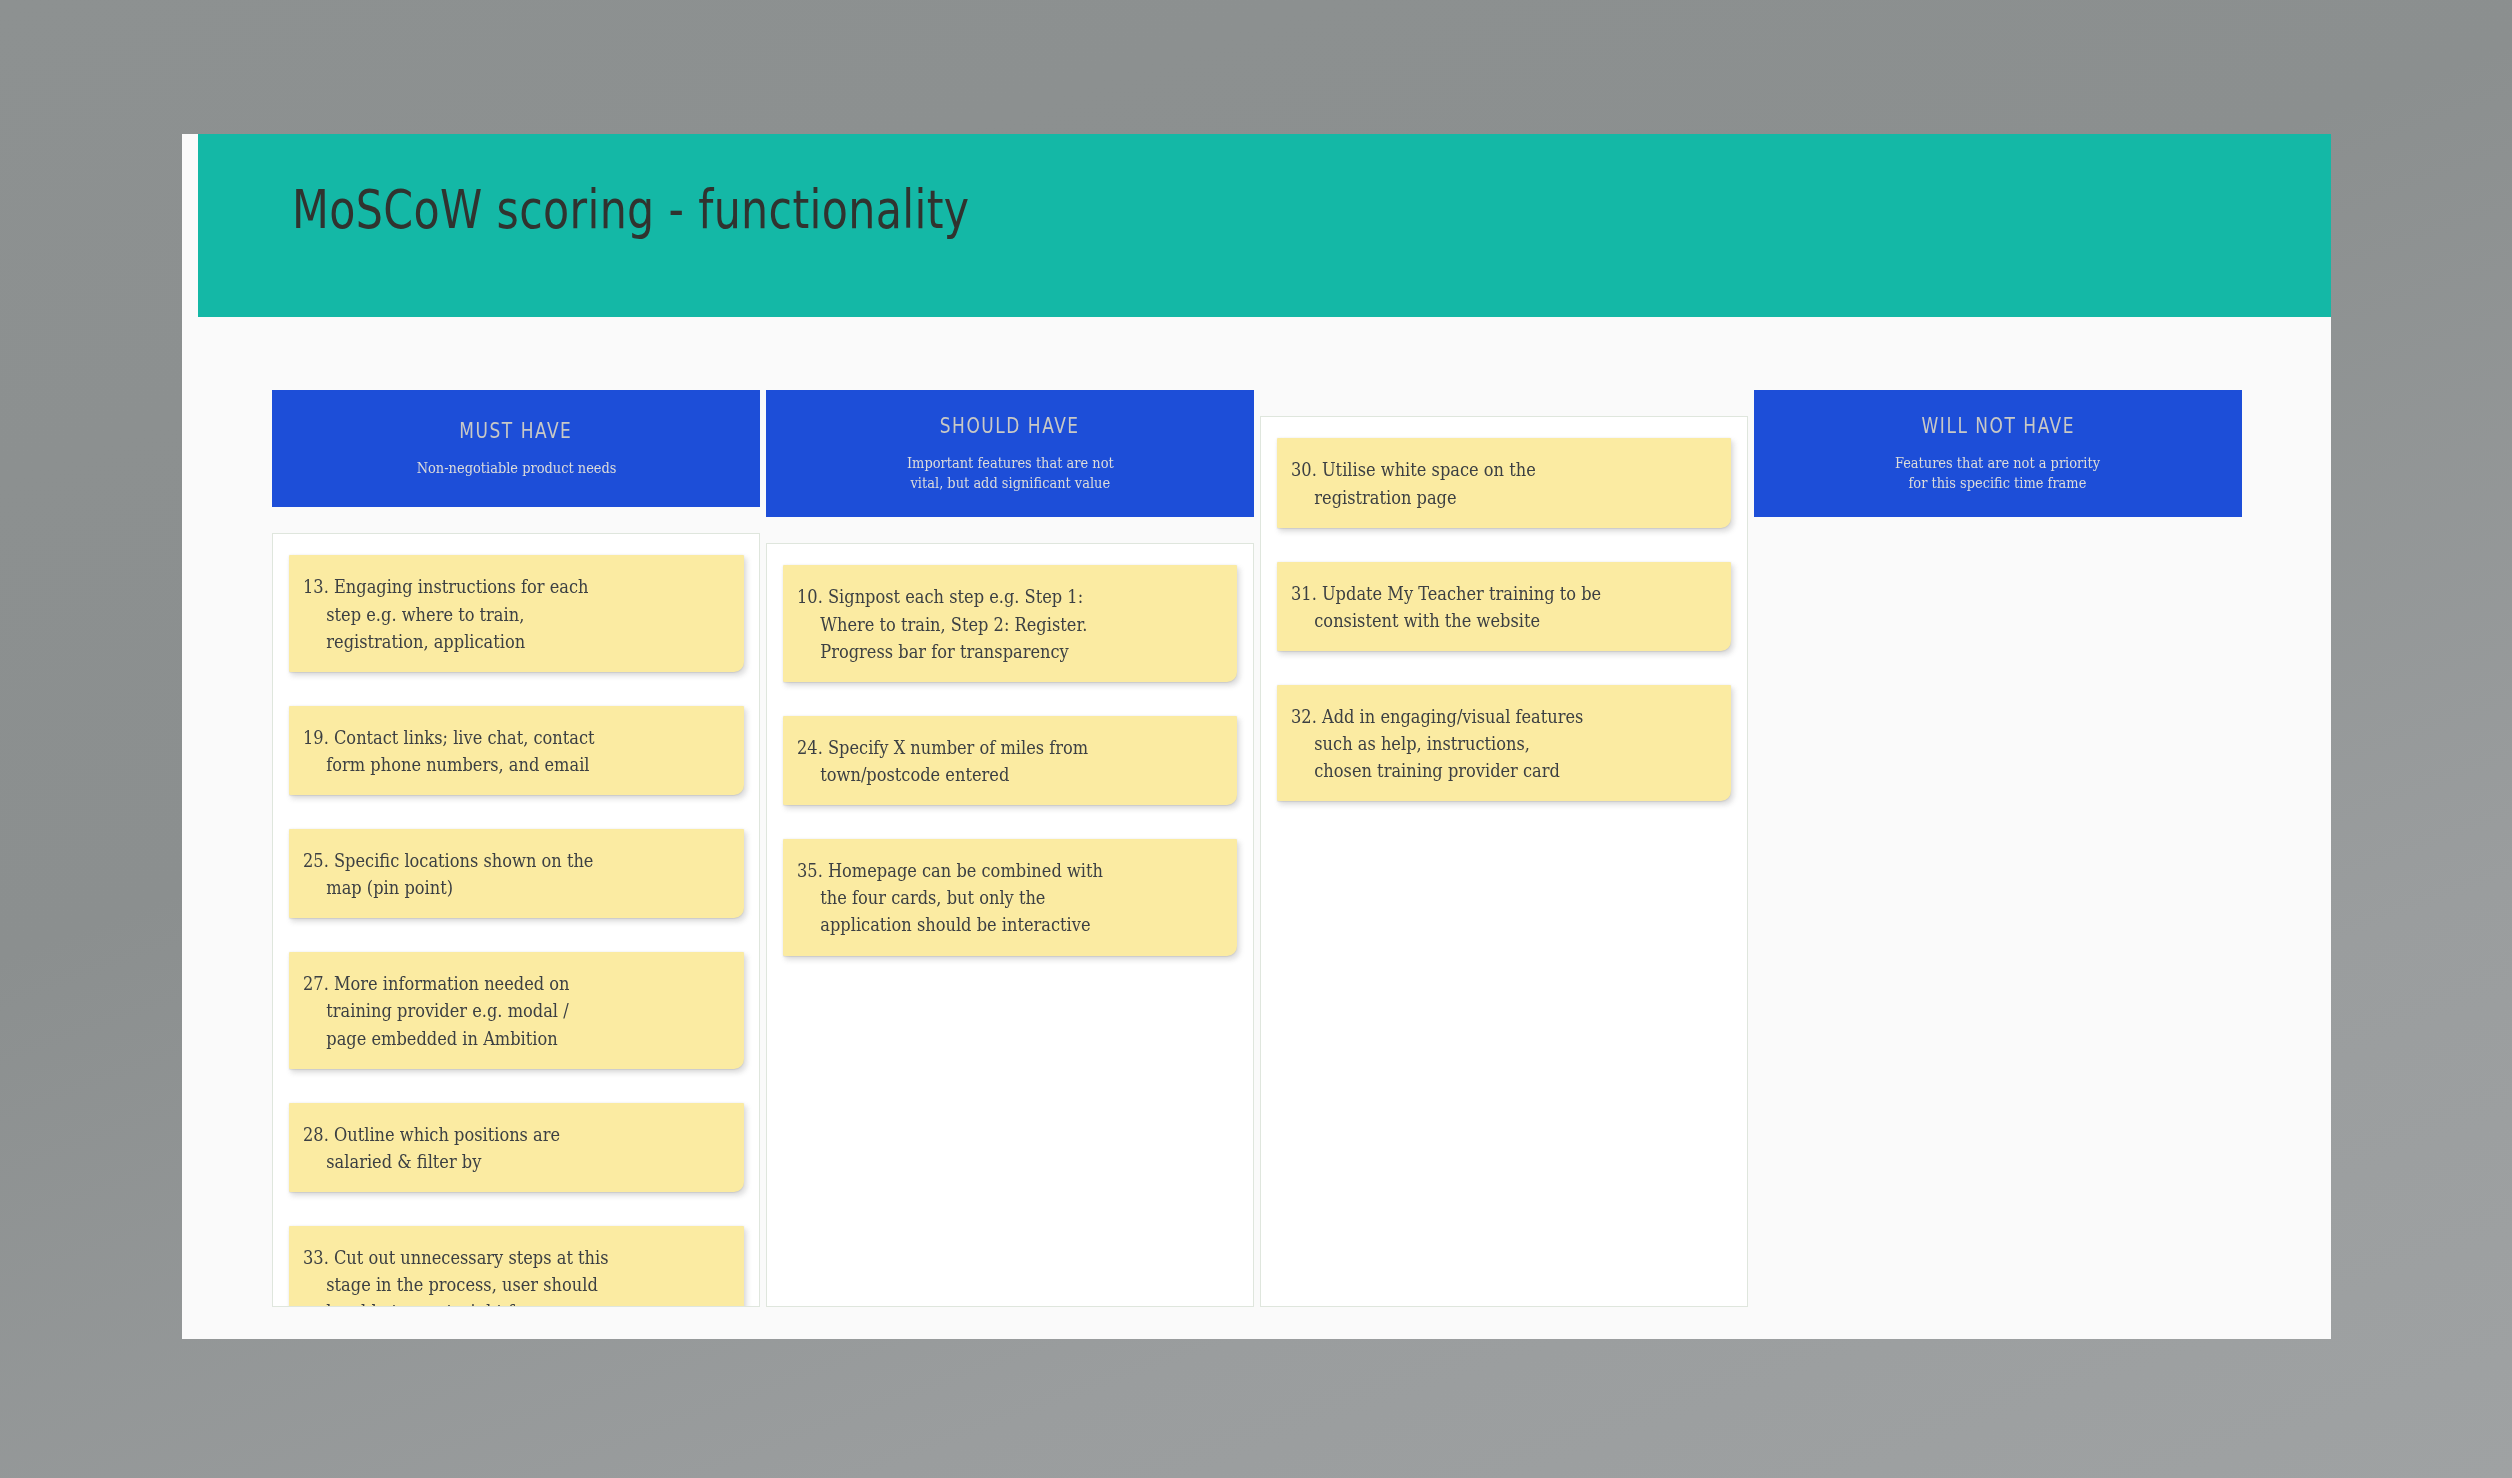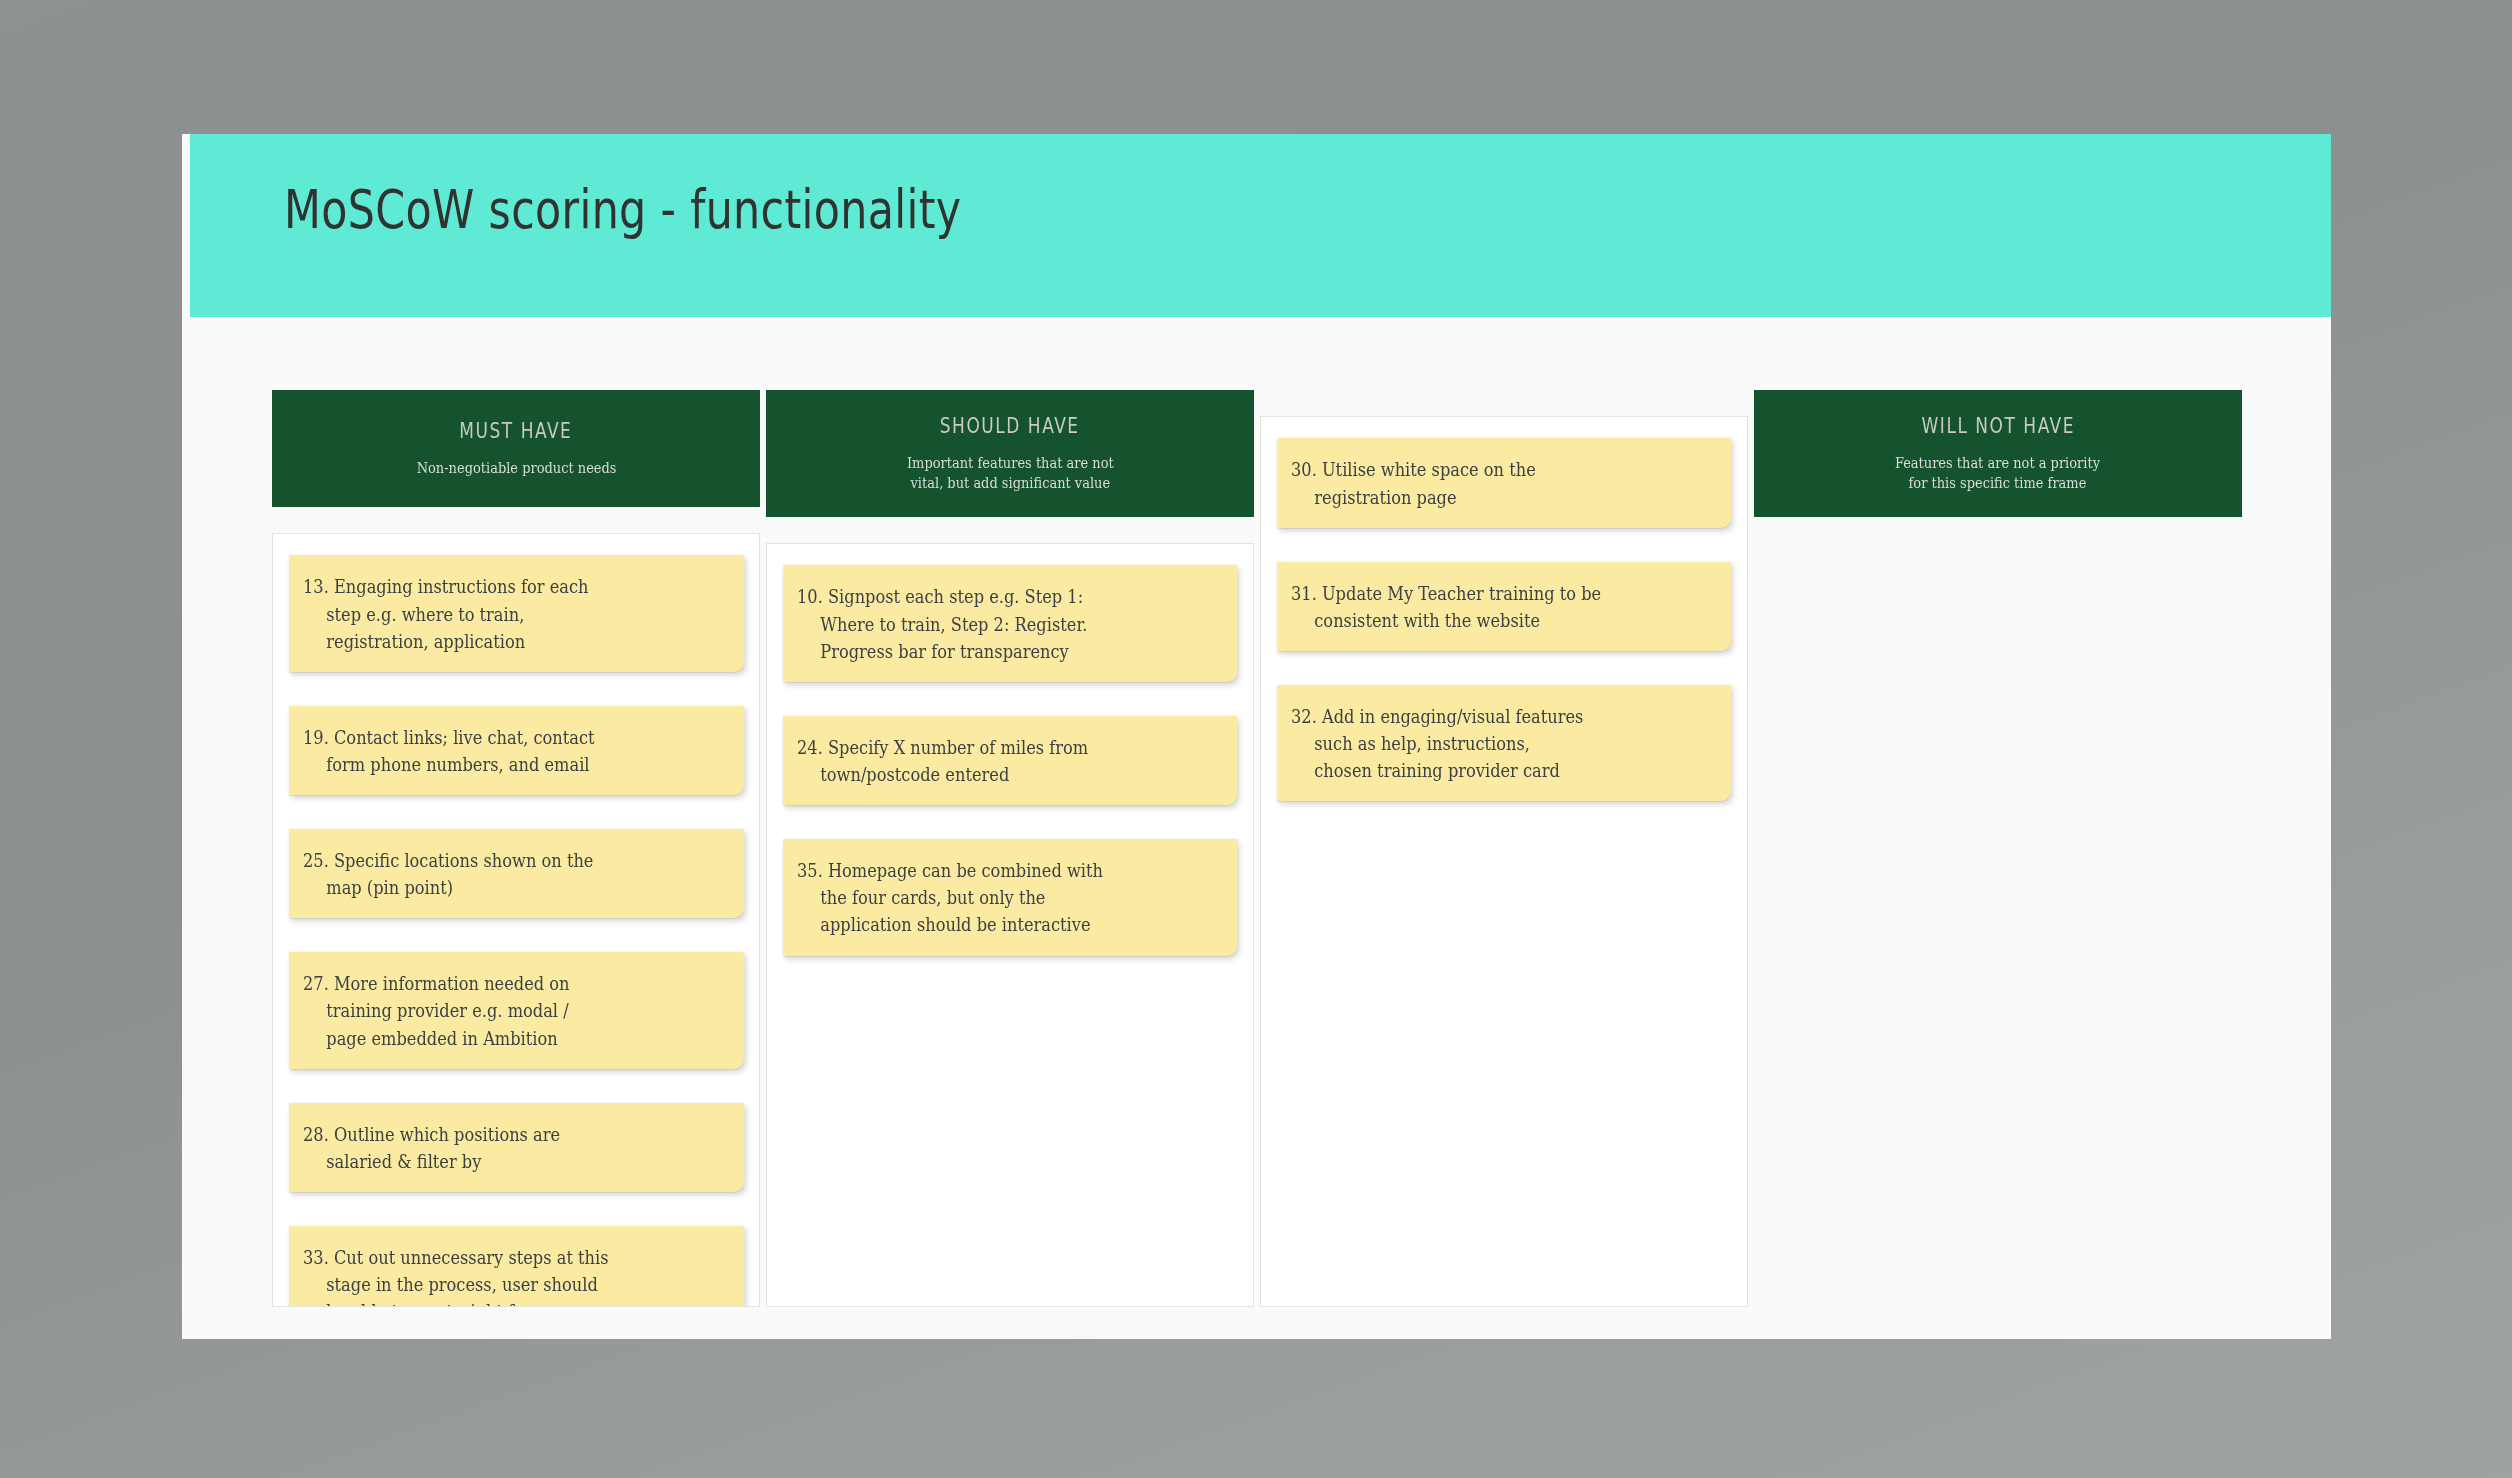--- a/index.html
+++ b/index.html
@@ -19,25 +19,25 @@
     position: absolute;
     left: 182px;
     top: 134px;
     width: 2149px;
     height: 1205px;
     background: #fafafa;
     overflow: hidden;
   }
   .slide-title-band {
     position: absolute;
-    left: 8px;
+    left: 16px;
     top: 0;
     width: 100%;
     height: 183px;
-    background: #5eead4;
+    background: #14b8a6;
     text-decoration: underline;
   }
   .slide-title {
     position: absolute;
     left: 94px;
     top: 44px;
     font-family: "DejaVu Sans Condensed", "Liberation Sans Narrow", "Liberation Sans", sans-serif;
     font-size: 54px;
     font-weight: 400;
     letter-spacing: 0.4px;
@@ -60,21 +60,21 @@
   .column {
     flex: 1 1 0;
     display: flex;
     flex-direction: column;
     min-width: 0;
   }
 
   
   .col-header {
     height: 127px;
-    background: #14532d;
+    background: #1d4ed8;
     display: flex;
     flex-direction: column;
     align-items: center;
     justify-content: center;
     box-sizing: border-box;
     padding: 12px 10px;
   }
   .col-header-title {
     font-family: "DejaVu Sans Condensed", "Liberation Sans Narrow", "Liberation Sans", sans-serif;
     font-size: 21px;

